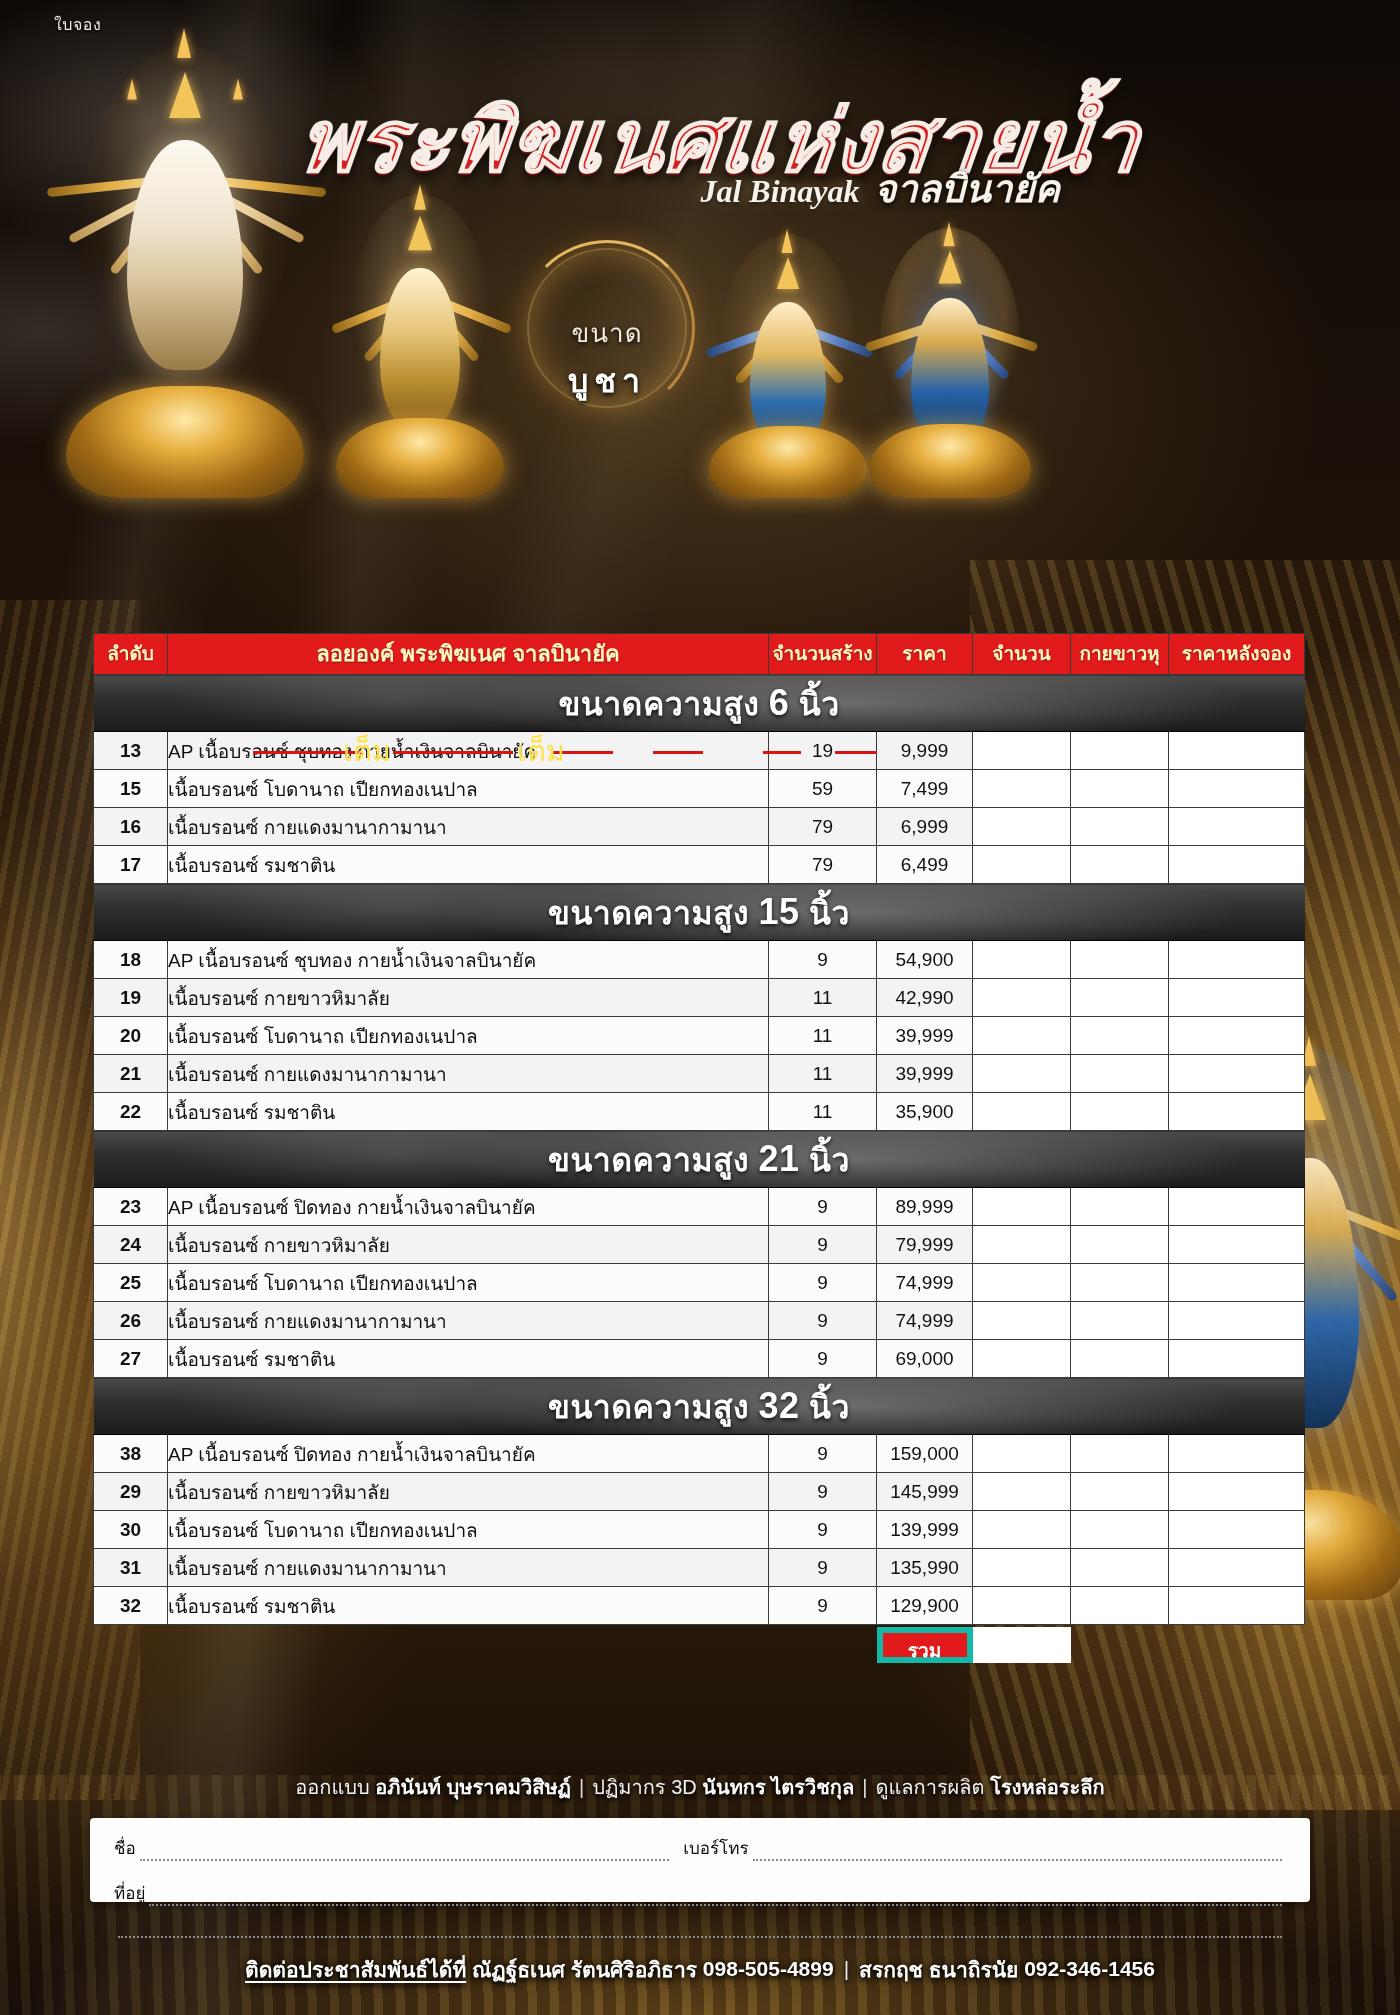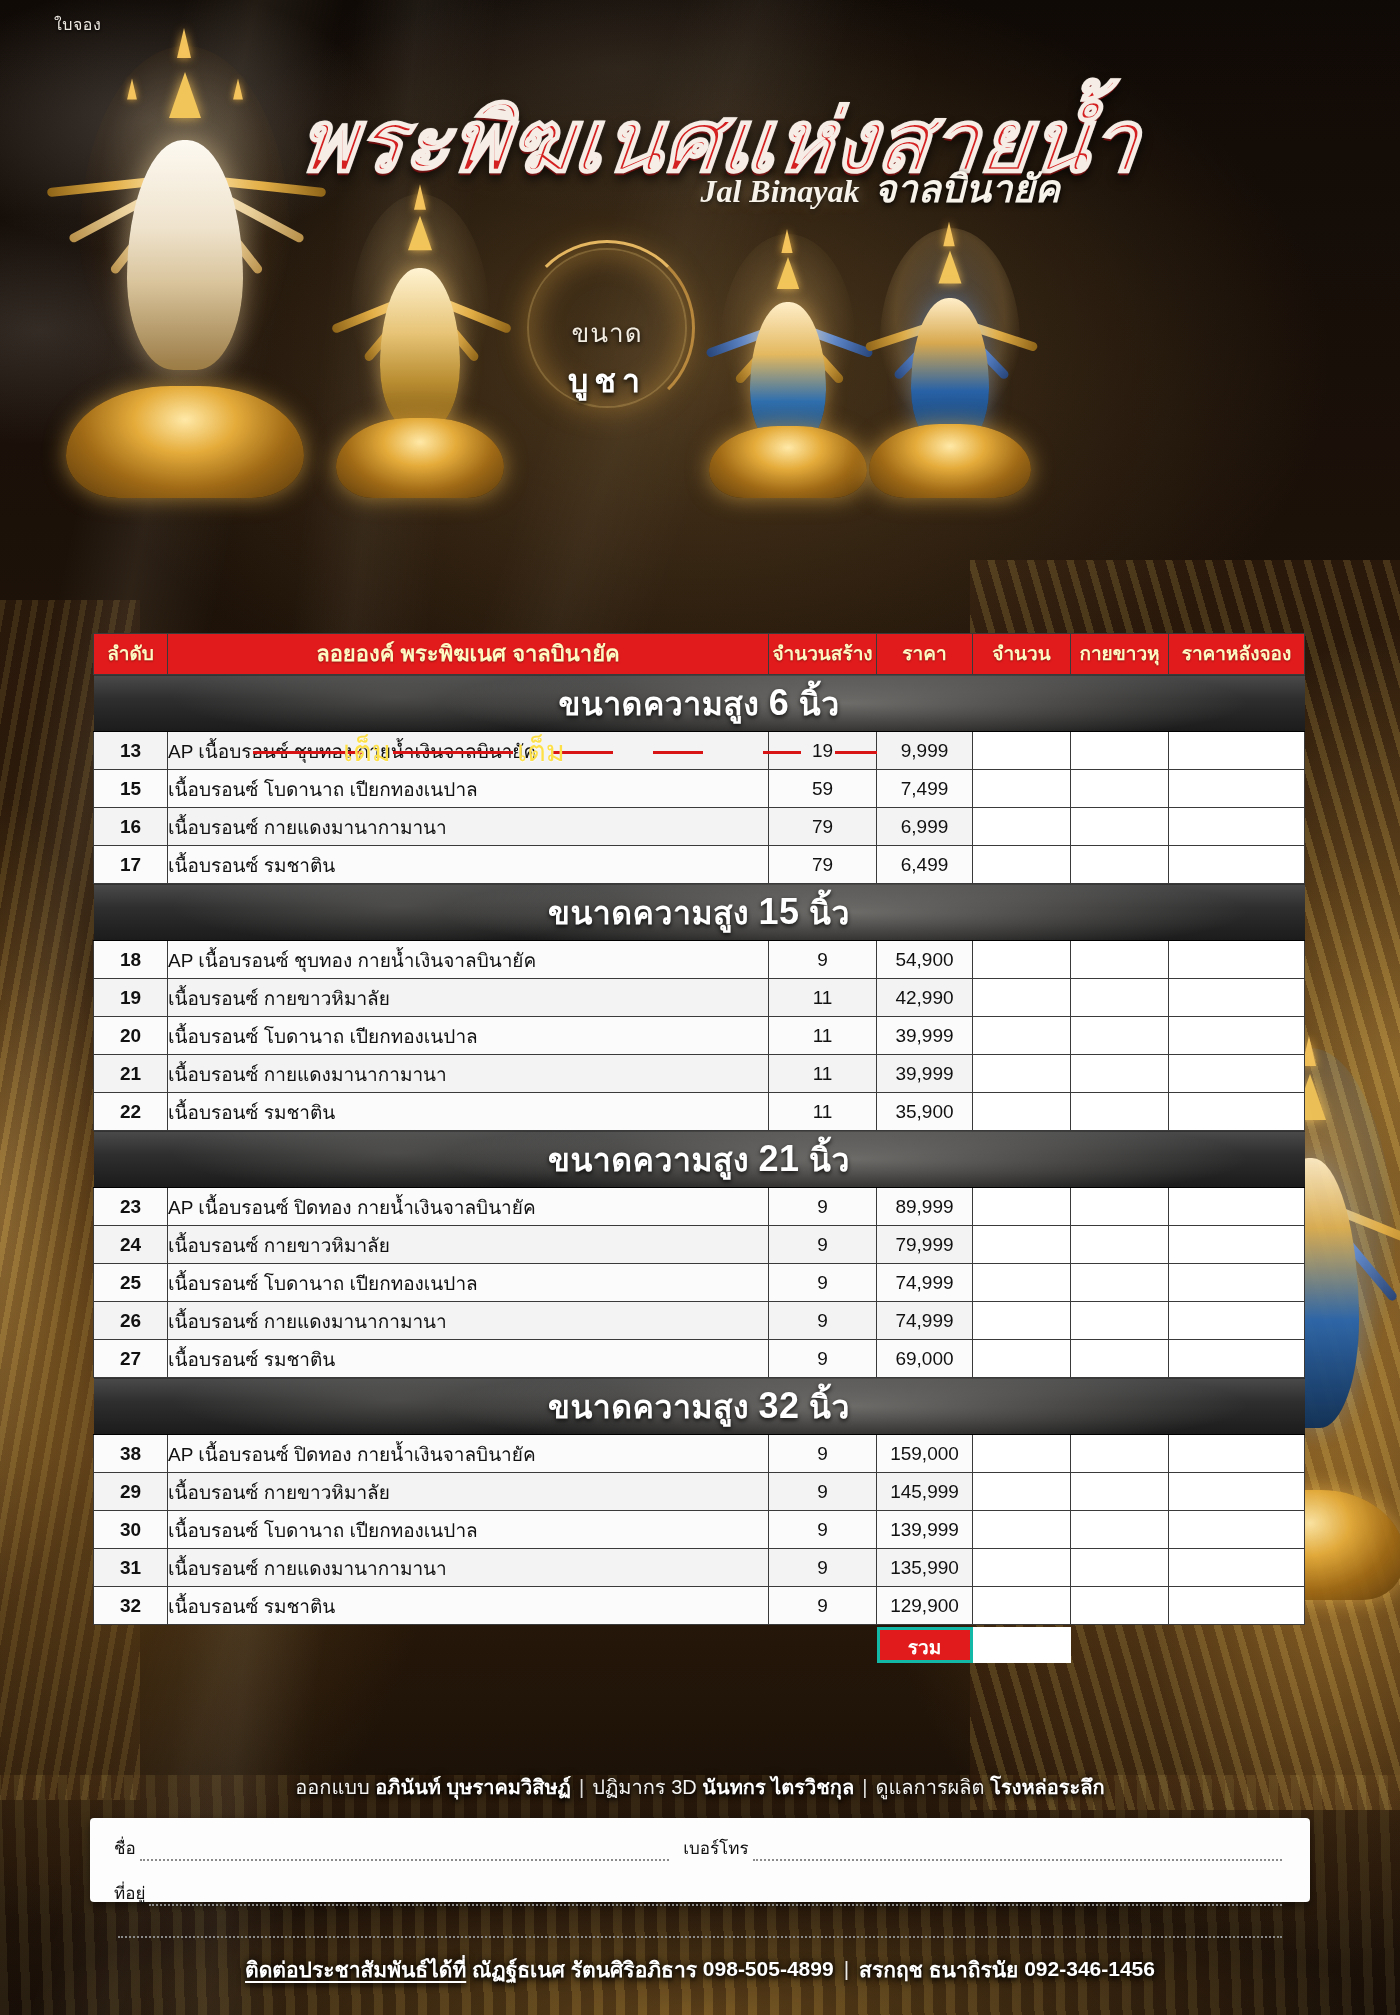--- a/index.html
+++ b/index.html
@@ -209,21 +209,21 @@
   .so-word {
     position:absolute; top:-4px;
     color:#fde047; font-weight:normal; font-size:29px;
     text-shadow:0 1px 0 rgba(255,255,255,.6);
   }
 
   tr.total td { height:40px; border:none; background:transparent; }
   .total-cell {
     background:#e11b1b; color:#fff; font-weight:bold; font-size:19px;
     height:36px; line-height:36px; text-align:center;
-    border:3px solid #14b8a6;
+    border:6px solid #14b8a6;
   }
   .total-blank { height:36px; border:1px solid #fff; background:#fff; }
 
   
   #credits {
     position:absolute; left:0; top:1768px; width:1400px; height:38px;
     display:flex; align-items:center; justify-content:center;
     color:#ffffff; font-size:20px;
     text-shadow:0 2px 4px #000, 0 0 8px rgba(0,0,0,.9);
     white-space:nowrap;

